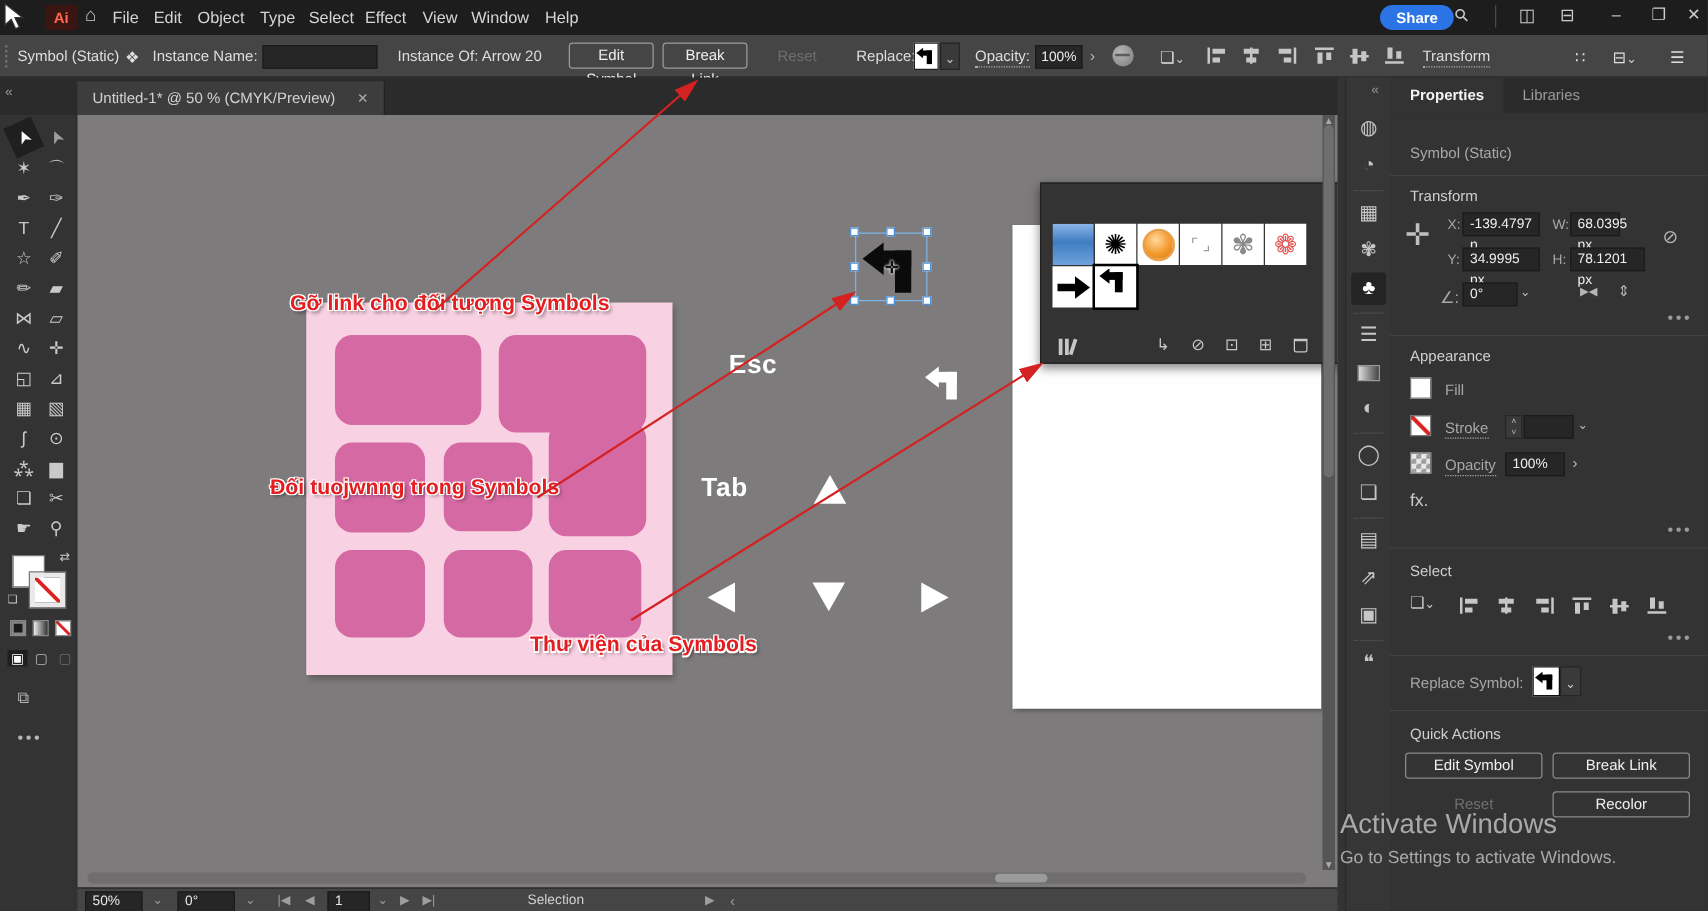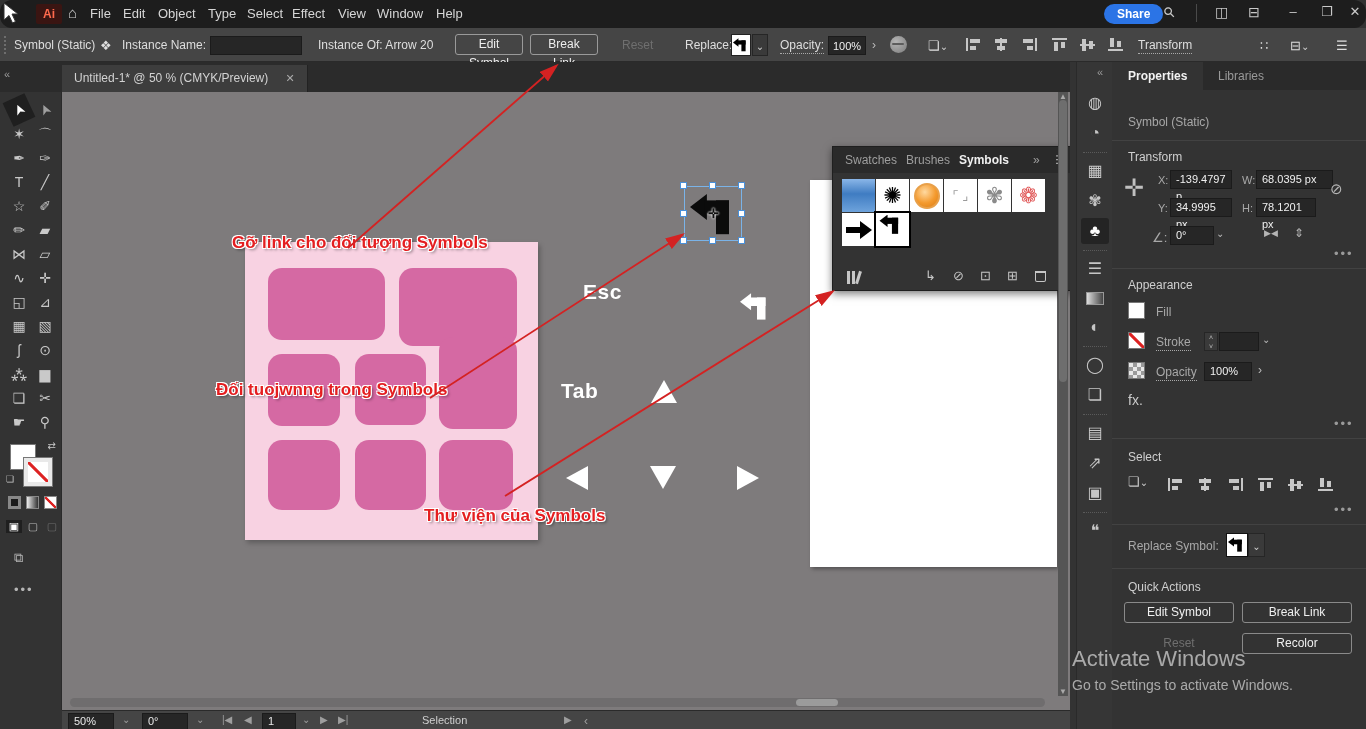--- a/index.html
+++ b/index.html
@@ -1,19 +1,19 @@
 <!DOCTYPE html>
 <html><head>
 <meta charset="utf-8">
 <style>
   * { margin:0; padding:0; box-sizing:border-box; }
   html,body { width:1366px; height:729px; overflow:hidden; background:#333; font-family:"Liberation Sans", sans-serif; }
 
   
-  #titlebar { position:absolute; left:0; top:0; width:1366px; height:28px; background:#1d1d1d; color:#d6d6d6; font-size:13px;border-radius:12px; }
+  #titlebar { position:absolute; left:0; top:0; width:1366px; height:28px; background:#1d1d1d; color:#d6d6d6; font-size:13px; }
   #titlebar .menu { position:absolute; top:6px; color:#d6d6d6; cursor:default; }
   .ai-badge { position:absolute; left:36px; top:4px; width:26px; height:20px; background:#3a1512; color:#ff6a4d; font-weight:bold; font-size:12px; text-align:center; line-height:20px; border-radius:2px; }
   .home-ic { position:absolute; left:68px; top:4px; font-size:15px; color:#cfcfcf; }
   .share-btn { position:absolute; left:1104px; top:4px; height:20px; padding:0 13px; background:#2b74e6; color:#fff; border-radius:10px; font-size:12px; line-height:20px; font-weight:bold; }
   .tb-ic { position:absolute; top:4px; color:#c9c9c9; font-size:14px; }
   .rot45 { display:inline-block; transform:rotate(-45deg); }
   .win-ic { position:absolute; top:4px; color:#c9c9c9; font-size:13px; width:30px; text-align:center; }
   .tb-div { position:absolute; top:4px; width:1px; height:18px; background:#4a4a4a; }
 
   
@@ -351,27 +351,20 @@
   <div class="handle" style="left:647px;top:90px"></div>
   <div class="handle" style="left:676px;top:90px"></div>
   <div class="handle" style="left:618px;top:118px"></div>
   <div class="handle" style="left:676px;top:118px"></div>
   <div class="handle" style="left:618px;top:145px"></div>
   <div class="handle" style="left:647px;top:145px"></div>
   <div class="handle" style="left:676px;top:145px"></div>
   <span class="xhair" style="left:646px;top:114px">✛</span>
 
   <div id="sympanel">
-    <div class="tabs">
-      <span class="tab" style="left:12px">Swatches</span>
-      <span class="tab" style="left:73px">Brushes</span>
-      <span class="tab on" style="left:126px">Symbols</span>
-      <span class="tab" style="left:200px" data_bind="">»</span>
-      <span class="tab" style="left:222px">☰</span>
-    </div>
     <div class="thumbrow" style="top:32px">
       <div class="thumb">
           <div class="th-banner"></div>
         </div>
       <div class="thumb">
           <span class="th-glyph" style="color:#000">✺</span>
         </div>
       <div class="thumb">
           <div class="th-orb"></div>
         </div>
@@ -453,21 +446,21 @@
     <span class="ptab" style="left:90px">Libraries</span>
   </div>
   <span class="plbl" style="left:16px;top:53px;font-size:12px">Symbol (Static)</span>
   <div class="sec-div" style="top:78px"></div>
 
   <span class="sec-title" style="top:88px">Transform</span>
   <span style="position:absolute;left:12px;top:112px;font-size:24px;color:#c0c0c0">✛</span>
   <span class="plbl" style="left:46px;top:112px">X:</span>
   <div class="pfld" style="left:58px;top:108px;width:62px">-139.4797 p</div>
   <span class="plbl" style="left:130px;top:112px">W:</span>
-  <div class="pfld" style="left:144px;top:108px;width:77px">68.0395 px</div>
+  <div class="pfld" style="left:144px;top:108px;width:40px">68.0395 px</div>
   <span style="position:absolute;left:218px;top:118px;font-size:15px;color:#b5b5b5">⊘</span>
   <span class="plbl" style="left:46px;top:140px">Y:</span>
   <div class="pfld" style="left:58px;top:136px;width:62px">34.9995 px</div>
   <span class="plbl" style="left:130px;top:140px">H:</span>
   <div class="pfld" style="left:144px;top:136px;width:60px">78.1201 px</div>
   <span class="plbl" style="left:40px;top:168px;font-size:13px">∠:</span>
   <div class="pfld" style="left:58px;top:164px;width:44px">0°</div>
   <span style="position:absolute;left:104px;top:166px;color:#bbb;font-size:10px">⌄</span>
   <span style="position:absolute;left:152px;top:166px;color:#b5b5b5;font-size:9px">▶◀</span>
   <span style="position:absolute;left:182px;top:164px;color:#b5b5b5;font-size:12px">⇕</span>

